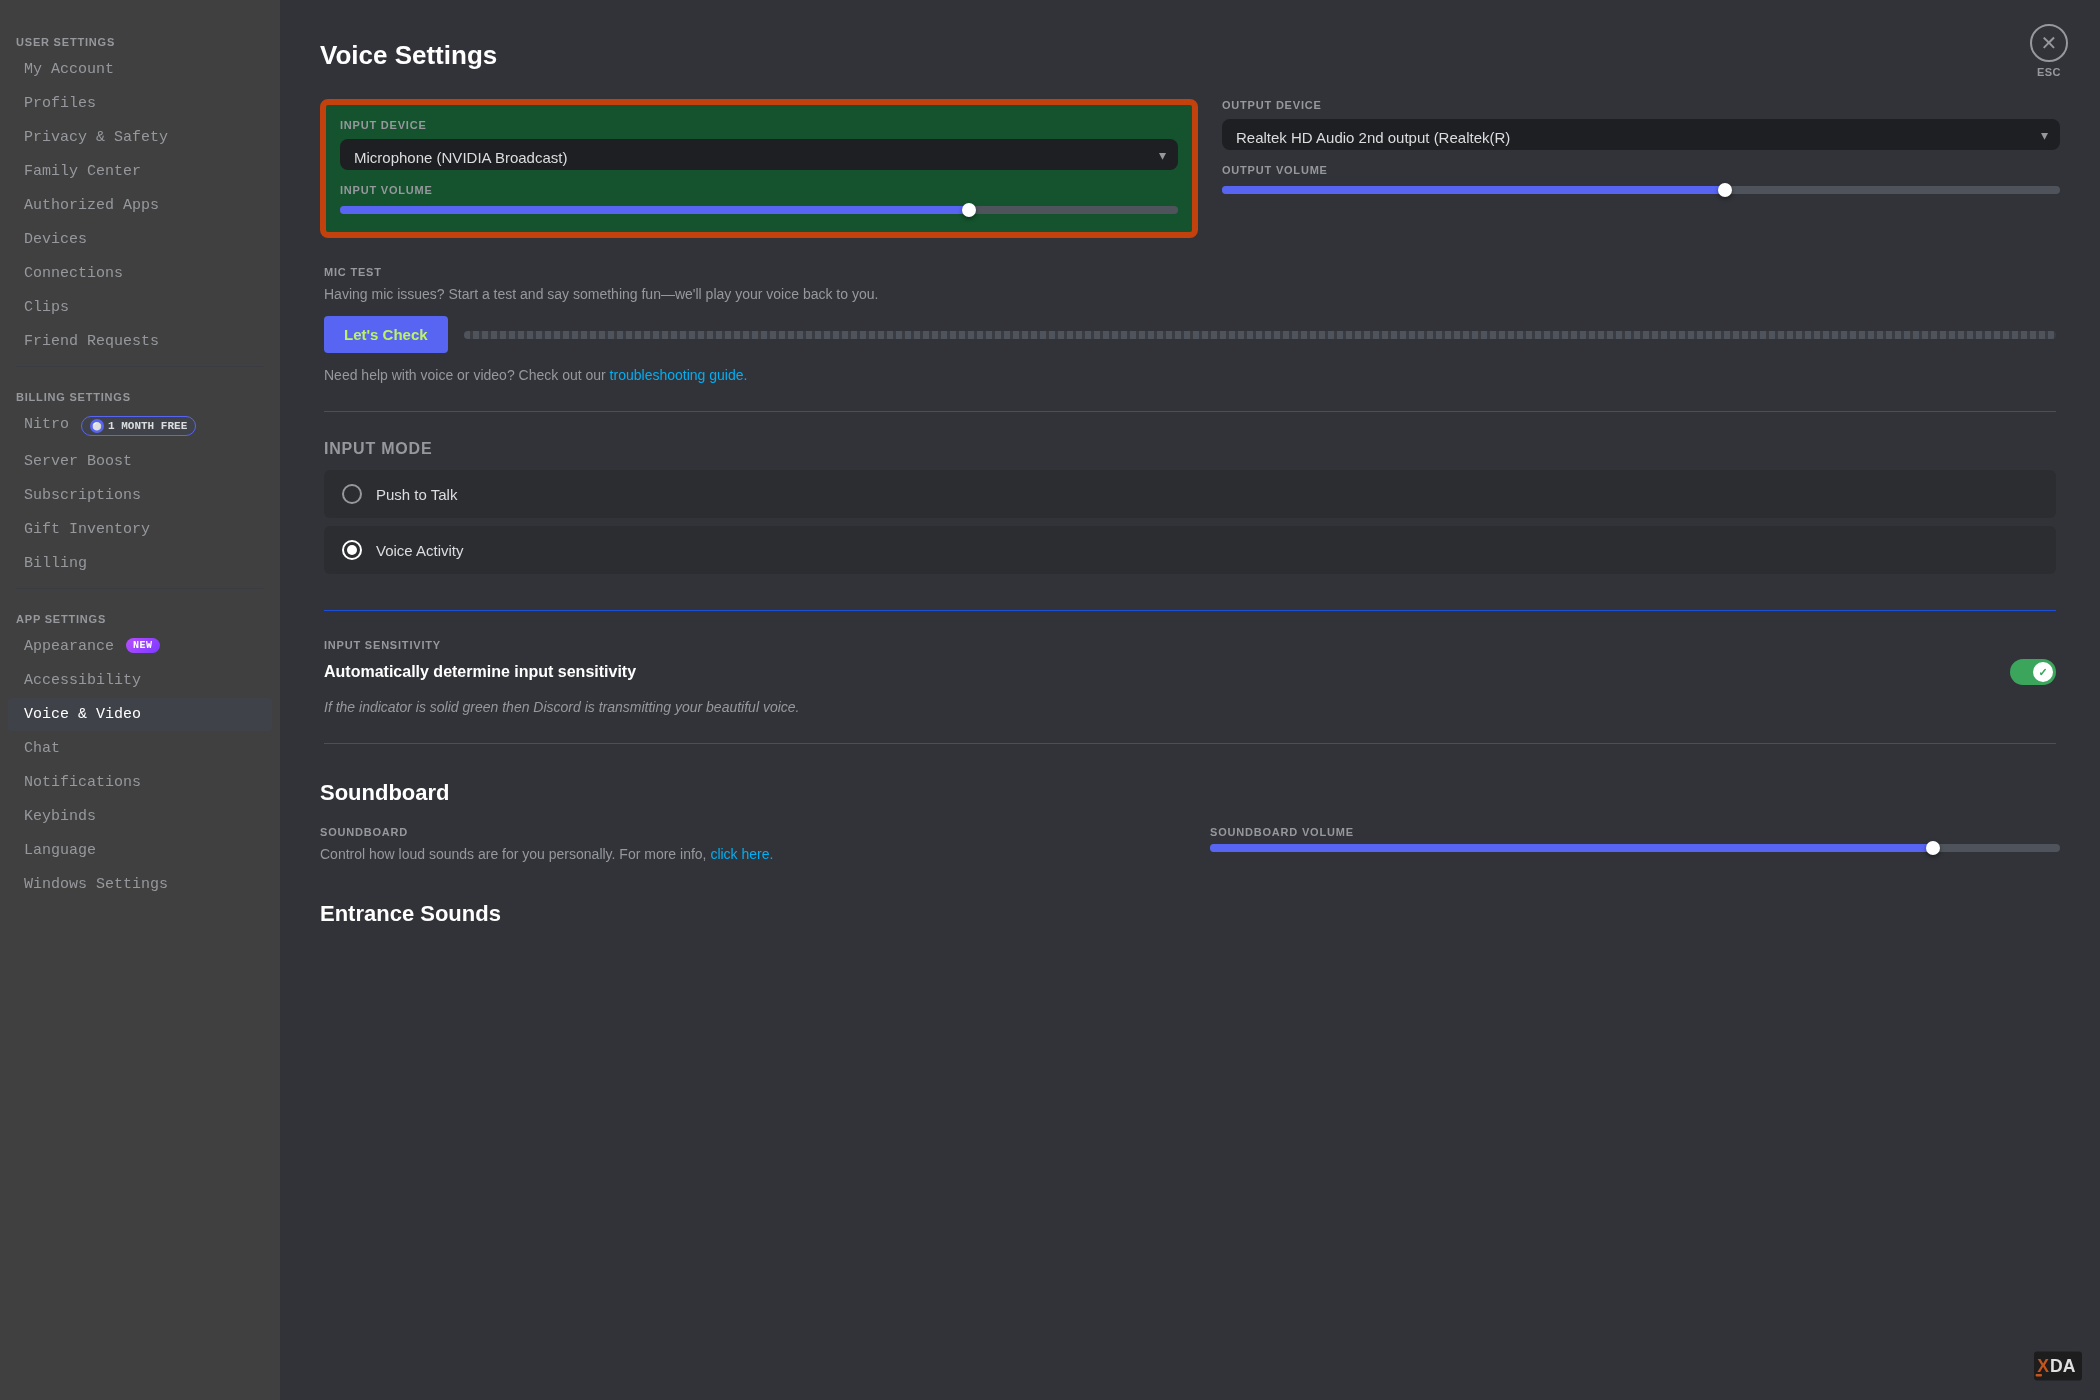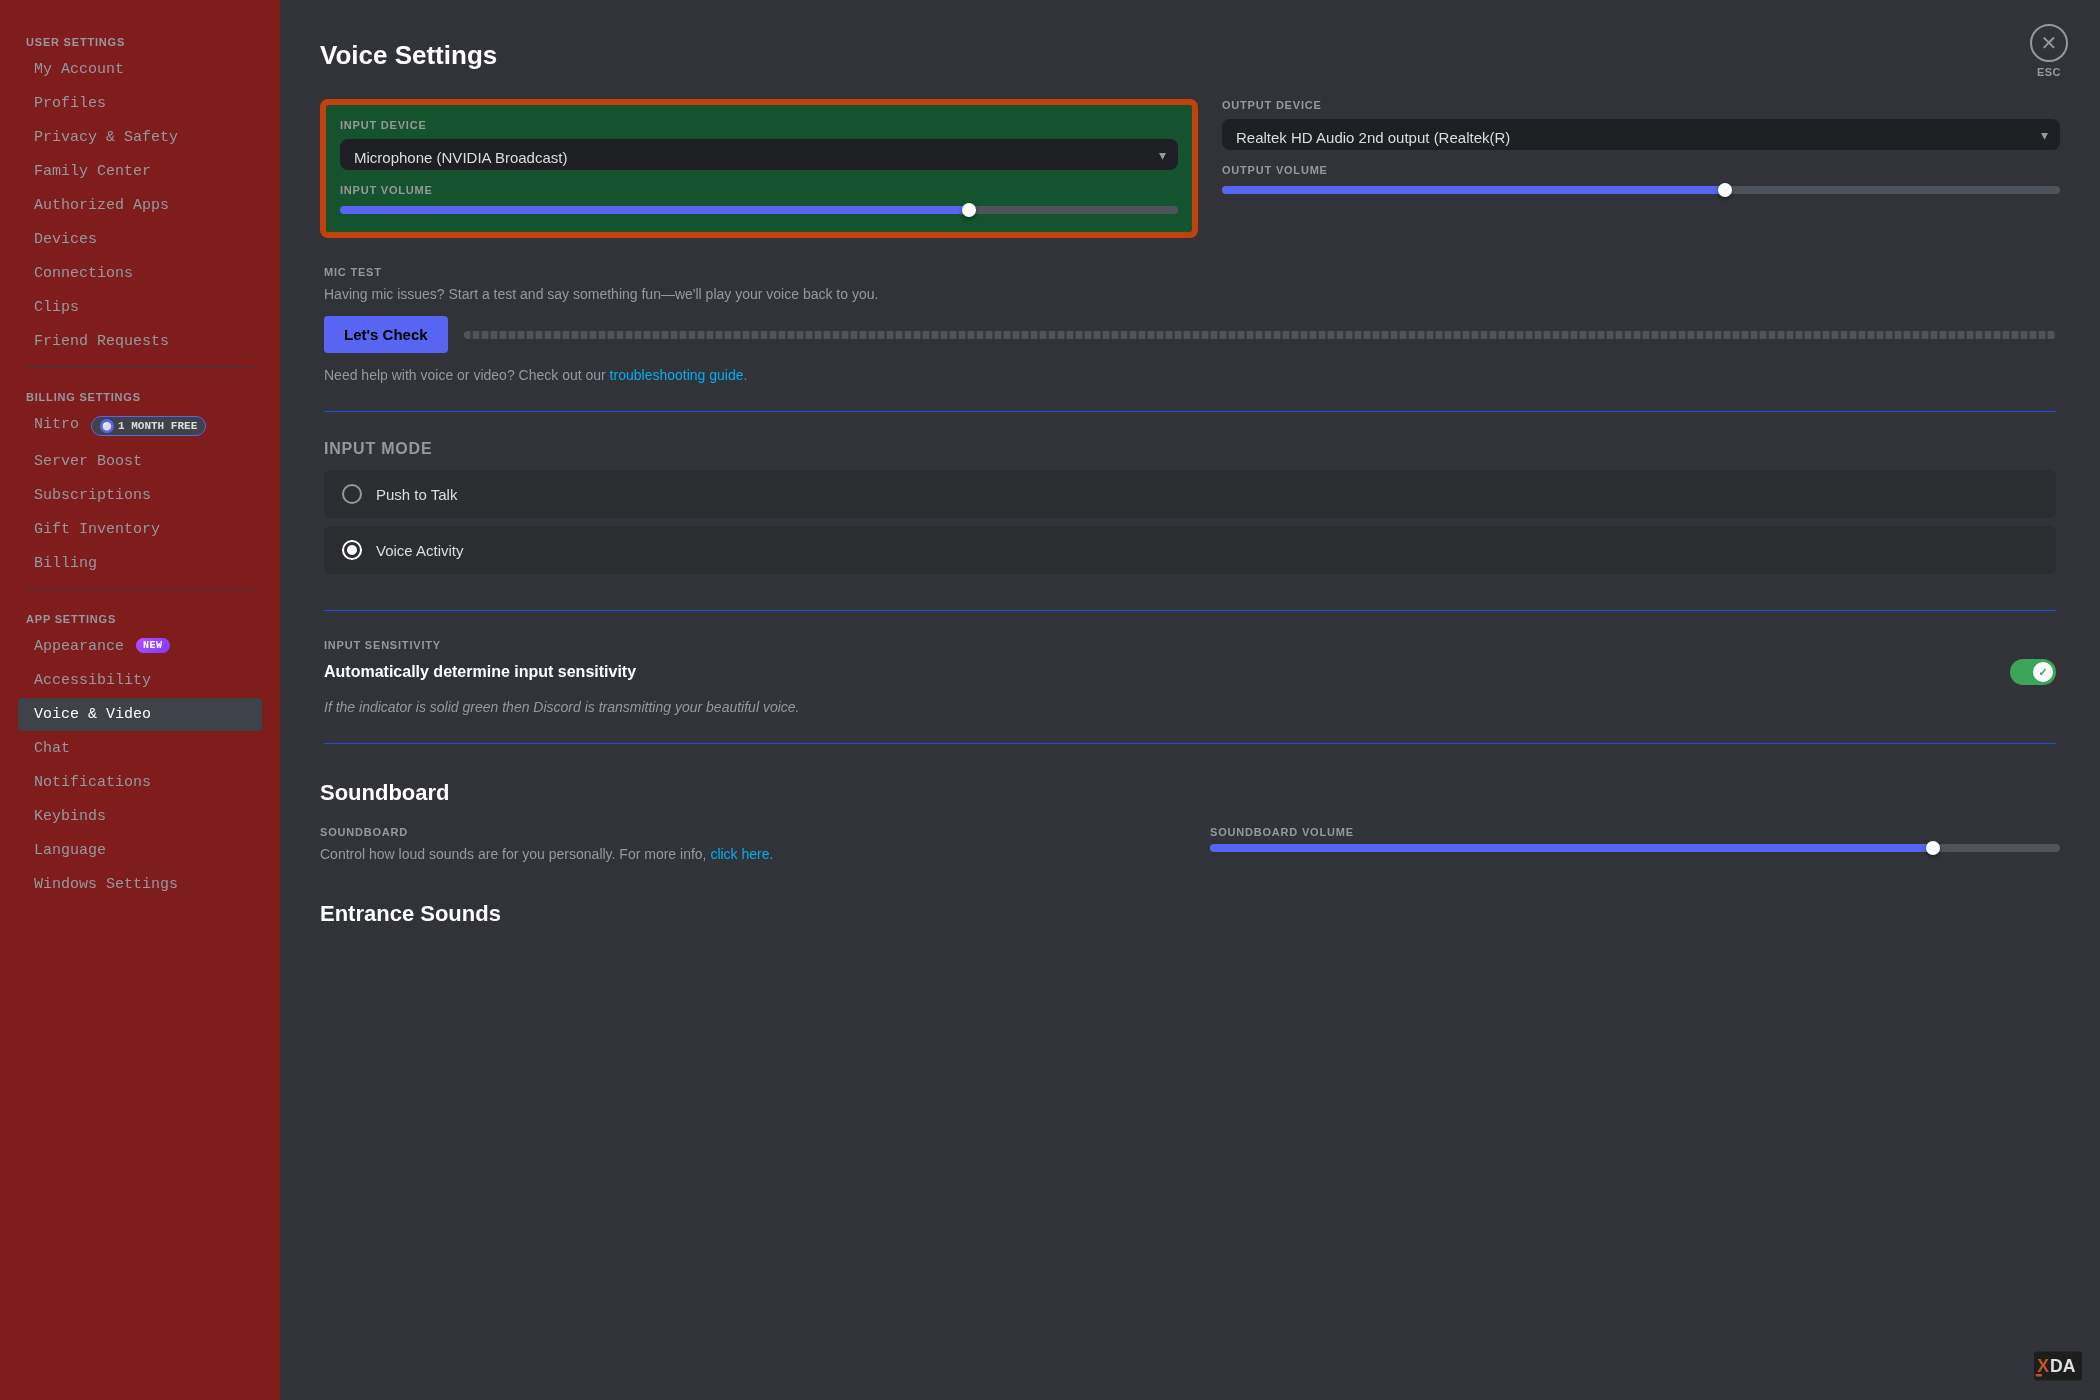--- a/index.html
+++ b/index.html
@@ -8,24 +8,24 @@
       color: #dcddde;
       font-family: 'Segoe UI', Arial, sans-serif;
       font-size: 16px;
       display: flex;
       height: 100vh;
       overflow: hidden;
     }
     .sidebar {
       width: 280px;
       min-width: 280px;
-      background: #7f1d1d;
+      background: #404040;
       height: 100vh;
       overflow-y: auto;
-      padding: 20px 10px;
+      padding: 20px 0;
     }
     .sidebar::-webkit-scrollbar { width: 4px; }
     .sidebar::-webkit-scrollbar-track { background: transparent; }
     .sidebar::-webkit-scrollbar-thumb { background: #444; border-radius: 2px; }
 
     .sidebar-section-label {
       font-size: 11px;
       font-weight: 700;
       color: #96989d;
       letter-spacing: 0.8px;
@@ -252,21 +252,21 @@
       color: #96989d;
       margin-bottom: 14px;
     }
     .mic-test-row {
       display: flex;
       align-items: center;
       gap: 16px;
     }
     .lets-check-btn {
       background: #5865f2;
-      color: #000000;
+      color: #bef264;
       border: none;
       border-radius: 4px;
       padding: 10px 20px;
       font-size: 15px;
       font-weight: 600;
       cursor: pointer;
       white-space: nowrap;
     }
 
     .mic-meter {

